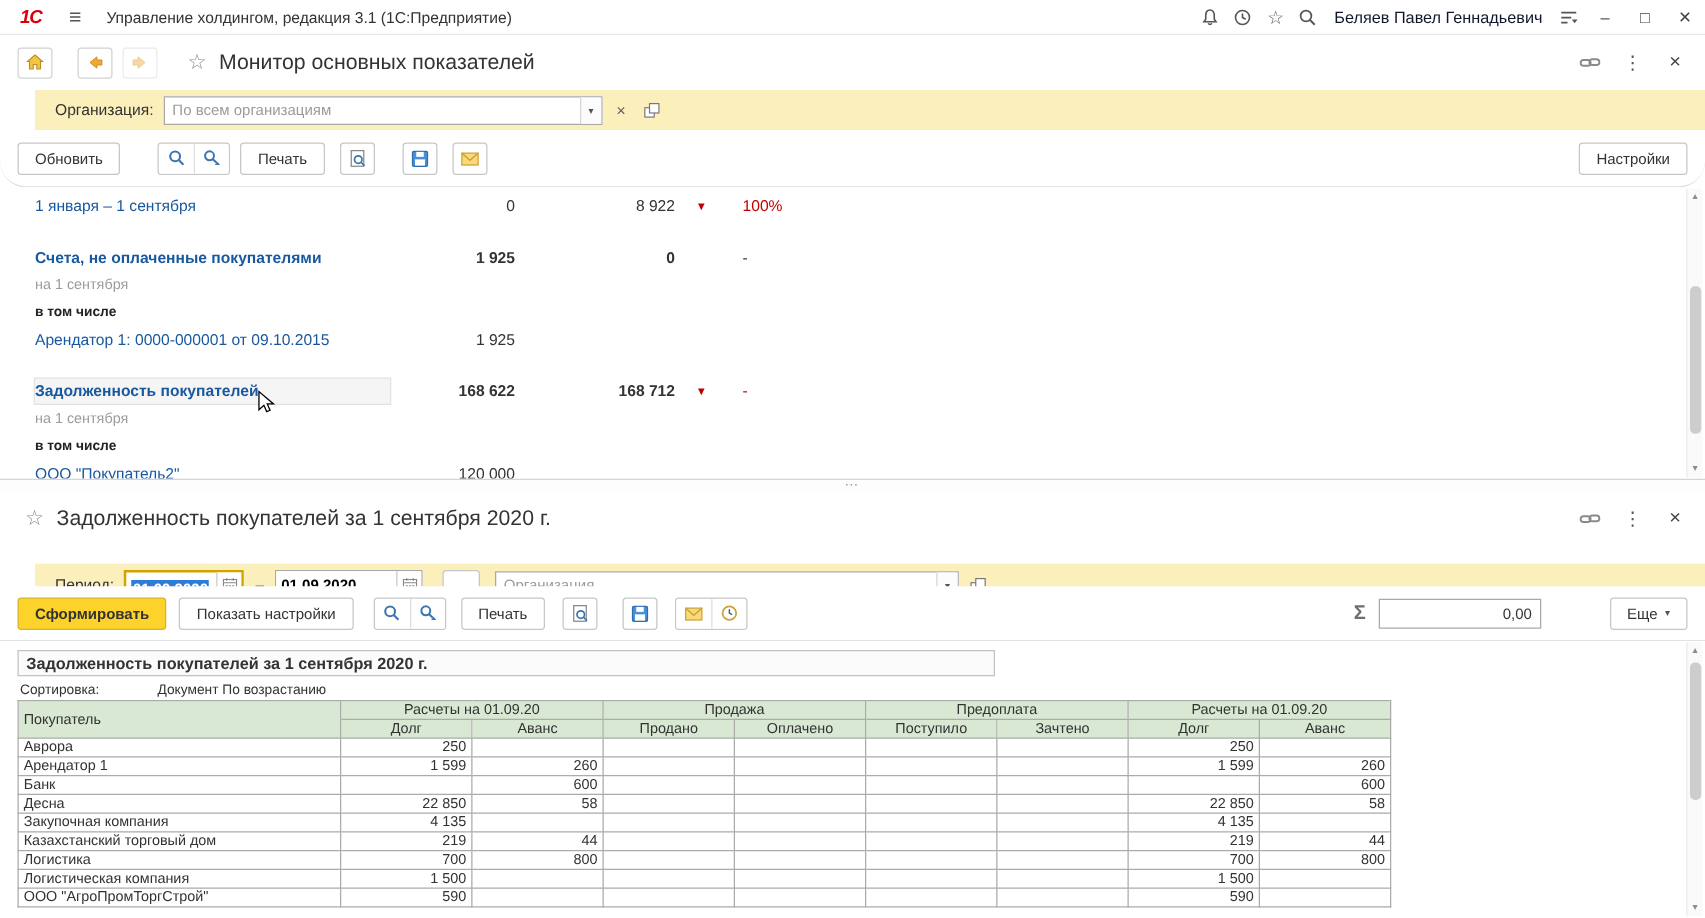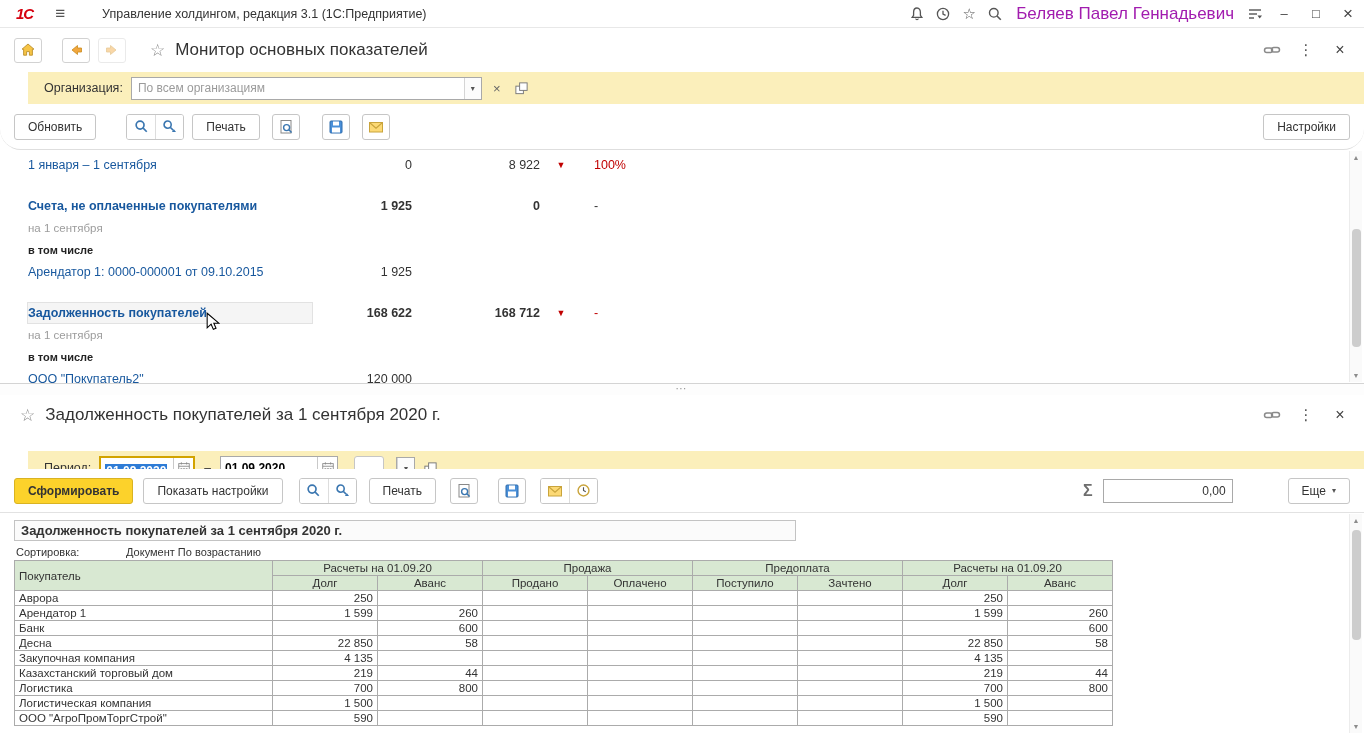--- a/index.html
+++ b/index.html
@@ -4,25 +4,25 @@
 <style>
   * { margin:0; padding:0; box-sizing:border-box; }
   html,body { width:1364px; height:734px; }
   body { font-family:"Liberation Sans","DejaVu Sans",sans-serif; font-size:12px; color:#333; background:#fff; }
   #app { position:relative; width:1364px; height:734px; overflow:hidden; background:#fff; }
 
   
   .titlebar { position:absolute; top:0; left:0; right:0; height:28px; display:flex; align-items:center; background:#fff; border-bottom:1px solid #E8E8E8; }
   .logo1c { margin-left:16px; color:#D6000F; font-weight:bold; font-style:italic; font-size:15px; letter-spacing:-1px; }
   .burger { margin-left:22px; font-size:17px; color:#555; line-height:1; cursor:default; }
-  .apptitle { margin-left:37px; font-size:12.5px; color:#333; }
+  .apptitle { margin-left:20px; font-size:12.5px; color:#333; }
   .tb-right { margin-left:auto; display:flex; align-items:center; }
   .tb-ic { width:26px; height:24px; display:flex; align-items:center; justify-content:center; color:#555; }
   .tb-star { font-size:15px; color:#555; }
-  .username { margin:0 8px 0 8px; font-size:17px; color:#a21caf; white-space:nowrap; }
+  .username { margin:0 8px 0 8px; font-size:13px; color:#0f172a; white-space:nowrap; }
   .winbtn { width:32px; height:26px; display:flex; align-items:center; justify-content:center; color:#444; font-size:13px; }
   .winbtn.close { font-size:17px; }
 
   
   .p-header { position:absolute; left:0; right:0; display:flex; align-items:center; background:#fff; }
   .p1-header { top:28px; height:44px; }
   .p2-header { top:395px; height:40px; }
   .navbtn { width:28px; height:25px; border:1px solid #D2D2D2; border-radius:3px; background:#fff; display:flex; align-items:center; justify-content:center; }
   .navbtn.disabled { opacity:.45; }
   .hstar { font-size:17px; color:#8C8C8C; }
@@ -374,20 +374,21 @@
             <rect x="4" y="8" width="2" height="2" fill="#AAA"></rect>
             <rect x="7" y="8" width="2" height="2" fill="#AAA"></rect>
             <rect x="10" y="8" width="2" height="2" fill="#AAA"></rect>
           </svg>
       </span>
     </span>
     <span class="sp" style="width:16px"></span>
     <button class="btn" style="height:24px;padding:0 9px">...</button>
     <span class="sp" style="width:12px"></span>
     <span class="combo">
+      <input style="width: 352px;" placeholder="Организация">
       <span class="dd-zone">▾</span>
     </span>
     <span class="flat-ic">
       <svg width="15" height="15" viewBox="0 0 16 16">
           <rect x="2" y="5.5" width="8" height="8" fill="#fff" stroke="#777"></rect>
           <rect x="6" y="2" width="8" height="8" fill="#fff" stroke="#777"></rect>
         </svg>
     </span>
   </div>
 

